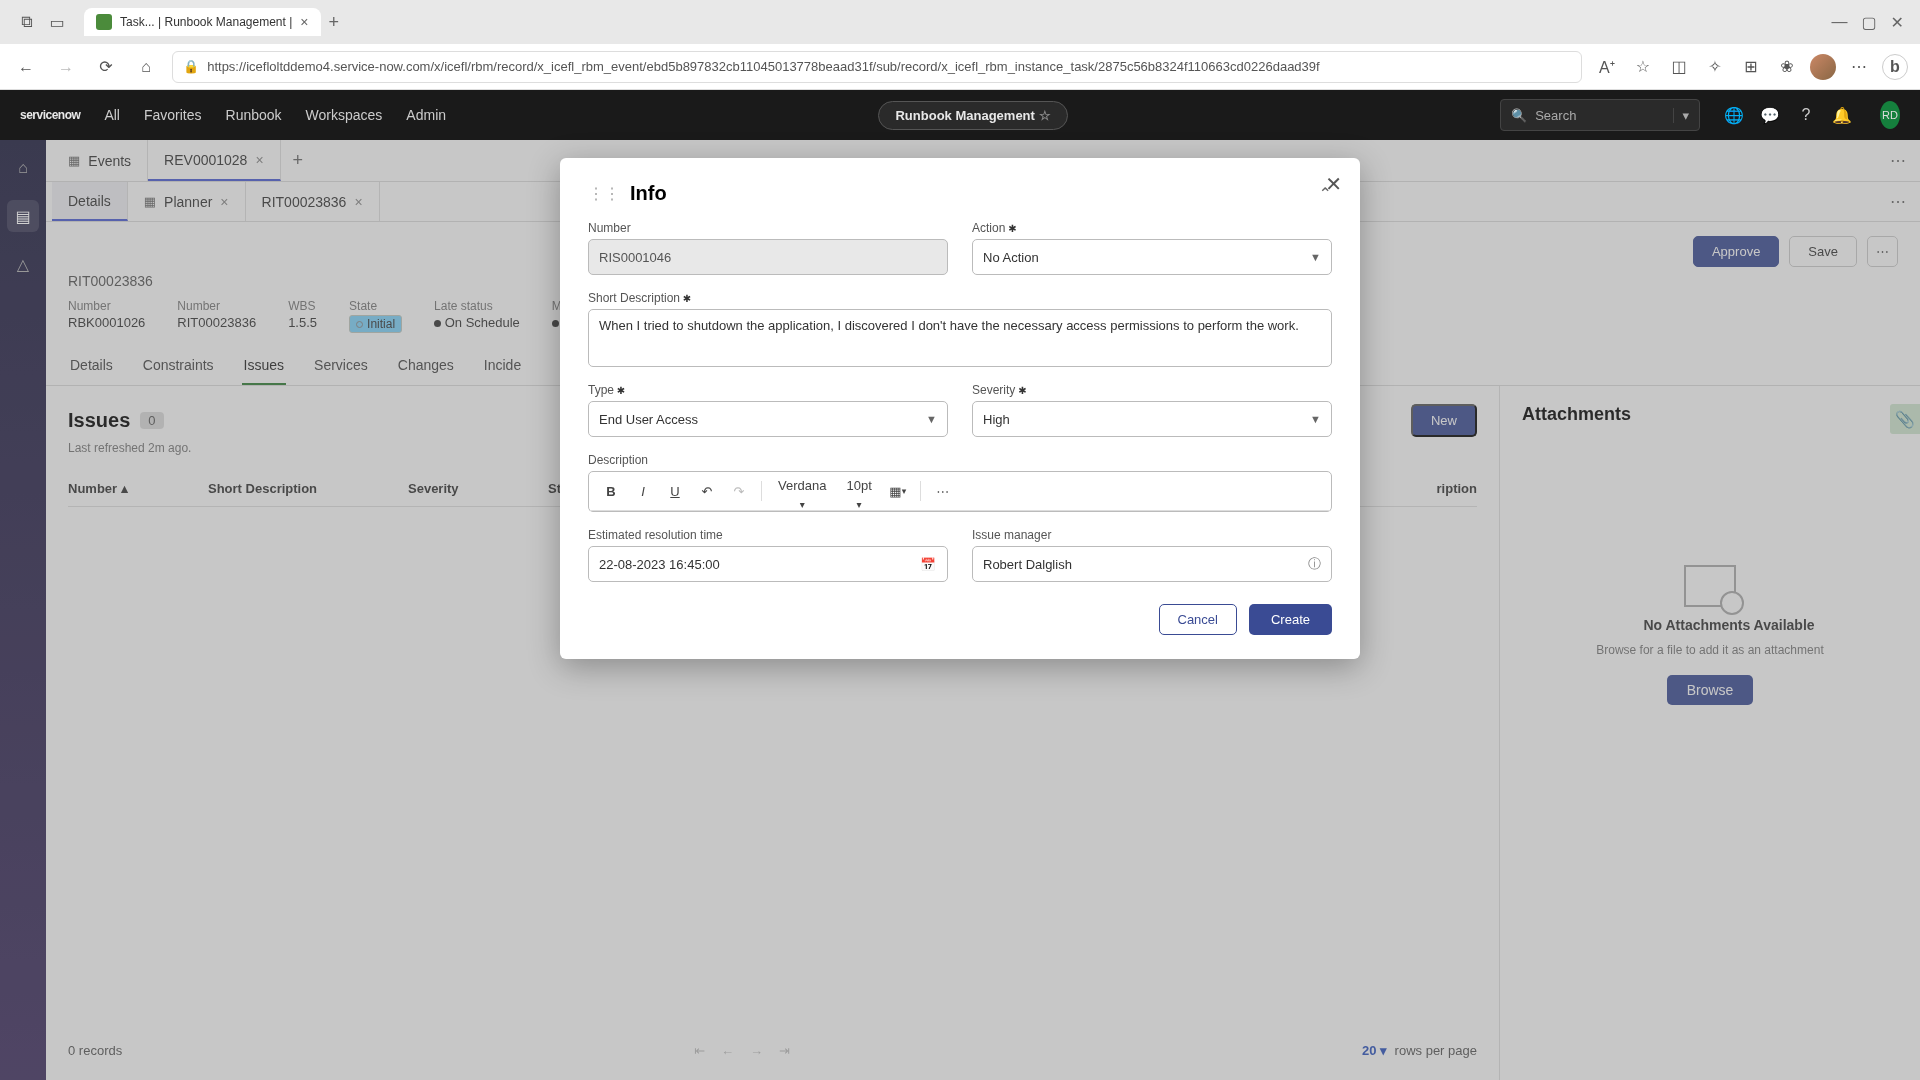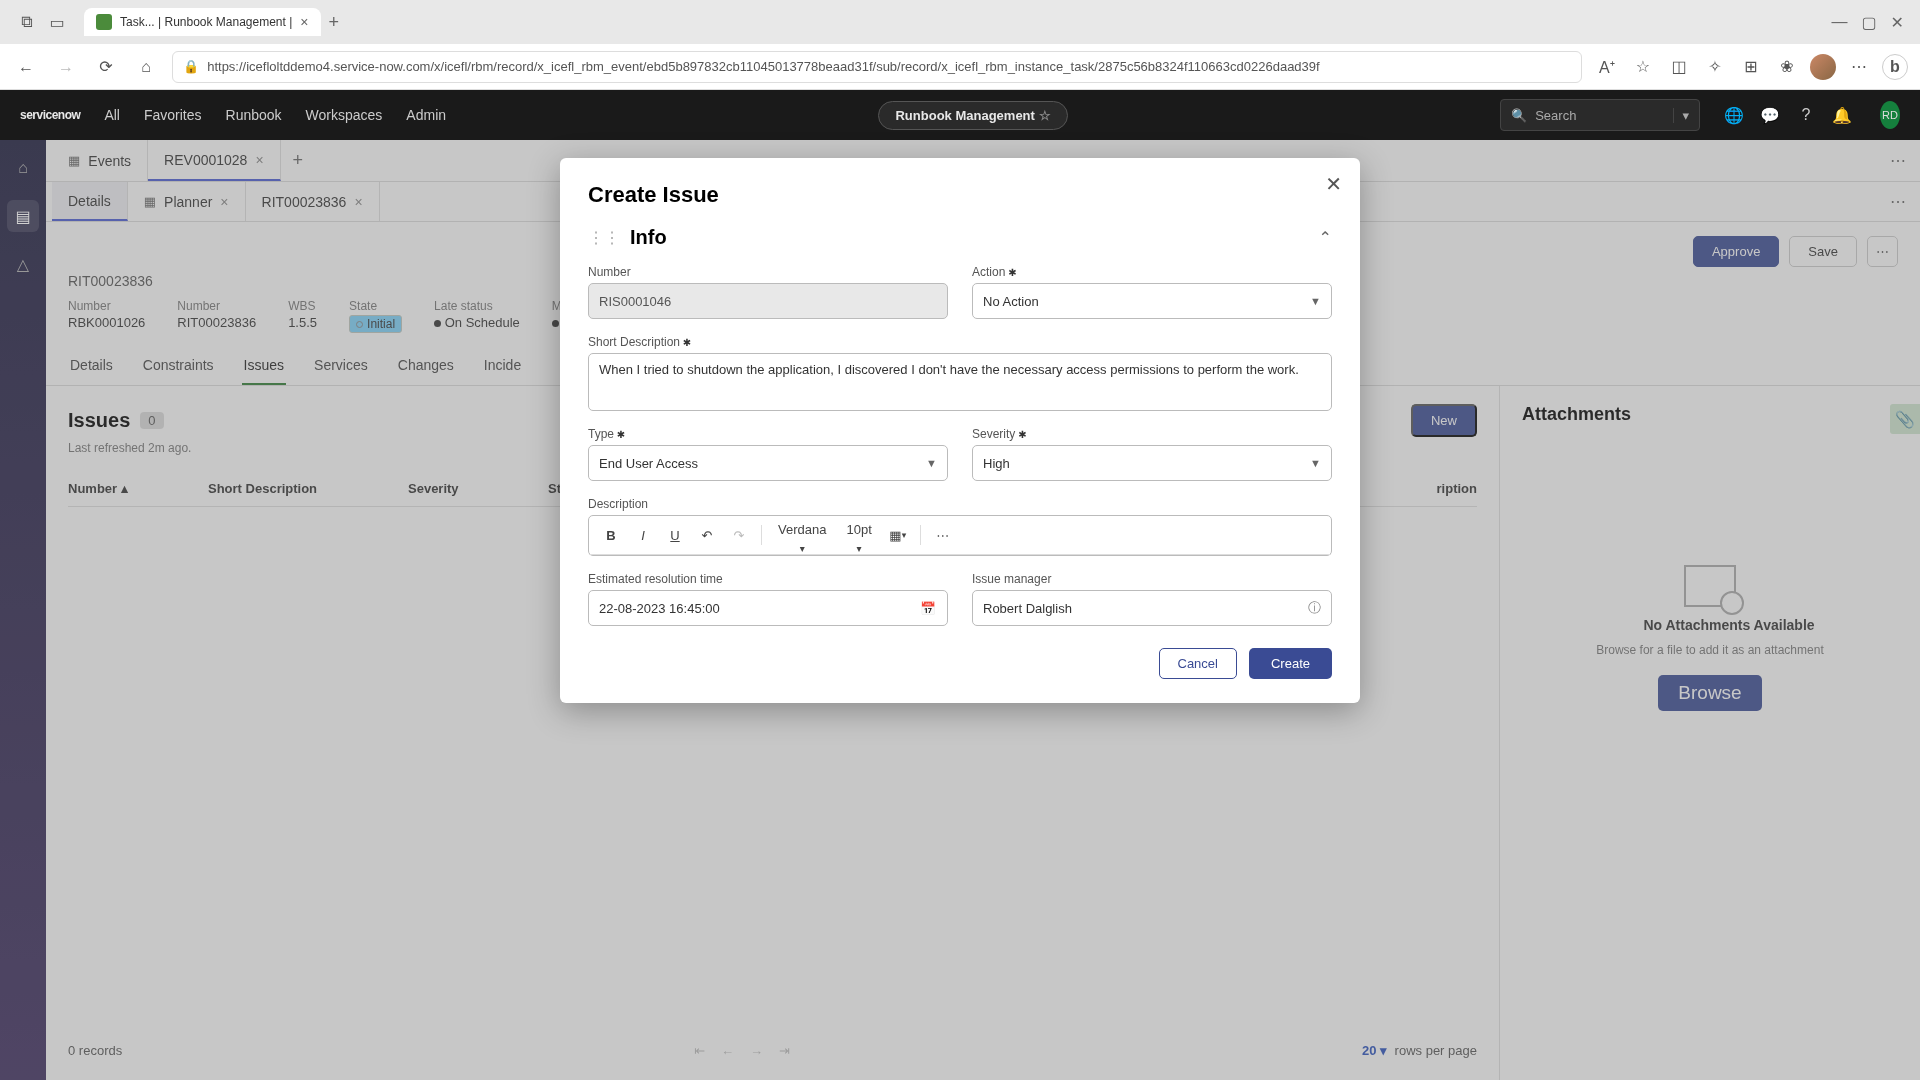--- a/index.html
+++ b/index.html
@@ -89,21 +89,21 @@
 .table-foot .rpp { display: flex; gap: 8px; align-items: center; }
 .table-foot .rpp .n { color: #2a52be; font-weight: 600; }
 
 .attach-head { font-size: 18px; font-weight: 600; margin-bottom: 16px; }
 .attach-clip { position: absolute; right: 0; top: 18px; width: 30px; height: 30px; background: #d0e8d0; display:flex; align-items:center; justify-content:center; border-radius: 3px 0 0 3px; color:#3a6; }
 .attach-empty { display: flex; flex-direction: column; align-items: center; margin-top: 140px; gap: 10px; }
 .attach-empty .img-ph { width: 52px; height: 42px; border: 2px solid #aaa; position: relative; }
 .attach-empty .img-ph::after { content:""; position:absolute; right:-10px; bottom:-10px; width:20px; height:20px; border:2px solid #aaa; border-radius:50%; background:#fff; }
 .attach-empty .t1 { font-size: 14px; font-weight: 600; color: #333; margin-left: 38px; }
 .attach-empty .t2 { font-size: 12px; color: #777; }
-.attach-empty .browse { margin-top: 8px; background: #3a4b94; color: #fff; padding: 7px 20px; border-radius: 5px; font-size: 19px; }
+.attach-empty .browse { margin-top: 8px; background: #3a4b94; color: #fff; padding: 7px 20px; border-radius: 5px; font-size: 14px; }
 .new-btn { background: #3a4b94; color: #fff; padding: 7px 18px; border-radius: 5px; font-size: 13px; margin-left: auto; }
 
 
 .overlay { position: absolute; inset: 0; background: rgba(120,120,120,0.35); display: flex; align-items: flex-start; justify-content: center; padding-top: 18px; }
 .modal { width: 800px; background: #fff; border-radius: 6px; box-shadow: 0 8px 32px rgba(0,0,0,0.3); padding: 24px 28px; position: relative; }
 .modal-close { position: absolute; top: 14px; right: 18px; font-size: 20px; color: #555; cursor: pointer; }
 .modal h2 { font-size: 22px; font-weight: 600; margin-bottom: 18px; }
 .section-head { display: flex; align-items: center; gap: 10px; margin-bottom: 16px; }
 .section-head .drag { color: #aaa; }
 .section-head h3 { font-size: 20px; font-weight: 600; }
@@ -331,21 +331,20 @@
           <div class="t2">Browse for a file to add it as an attachment</div>
           <div class="browse">Browse</div>
         </div>
       </div>
     </div>
   </div>
 
   <div class="overlay">
     <div class="modal">
       <span class="modal-close">✕</span>
-      <h2>Create Issue</h2>
 
       <div class="section-head">
         <span class="drag">⋮⋮</span>
         <h3>Info</h3>
         <span class="chev">⌃</span>
       </div>
 
       <div class="form-row">
         <div class="form-field">
           <label>Number</label>

